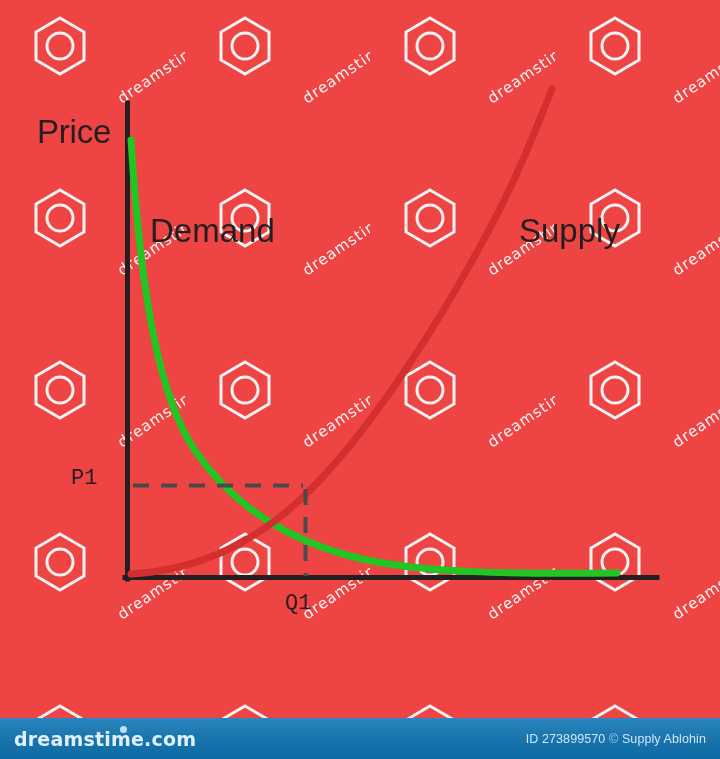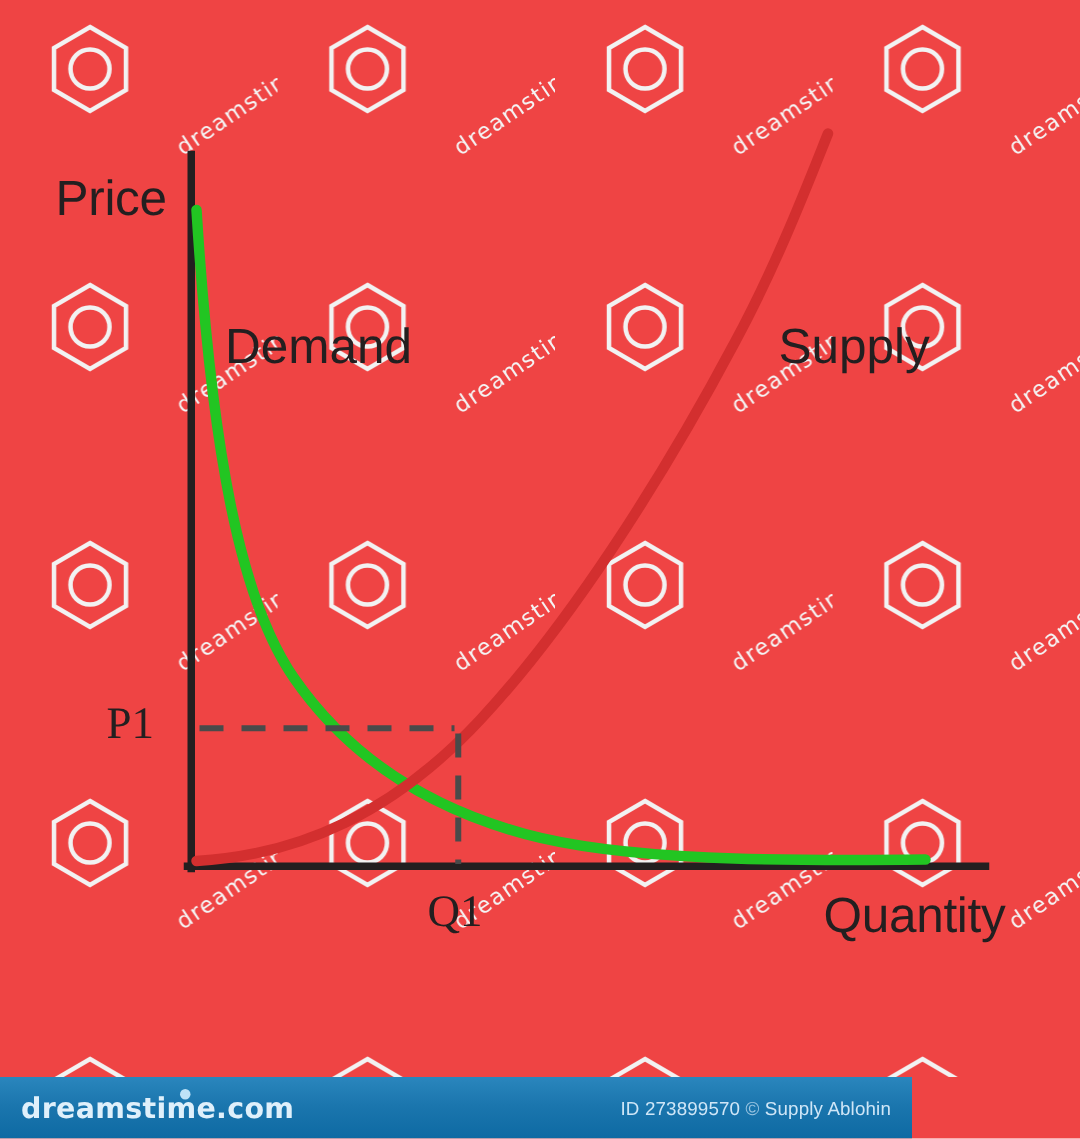--- a/index.html
+++ b/index.html
@@ -45,22 +45,22 @@
     color: #231f20;
     font-size: 33px;
     font-family: "Liberation Sans", sans-serif;
     white-space: nowrap;
     letter-spacing: -0.2px;
   }
 
   .tick-label {
     position: absolute;
     color: #231f20;
-    font-size: 30px;
-    font-family: Liberation Serif, serif;
+    font-size: 22px;
+    font-family: Liberation Mono, monospace;
     white-space: nowrap;
   }
 
   .curve-label {
     position: absolute;
     color: #231f20;
     font-size: 33px;
     font-family: "Liberation Sans", sans-serif;
     white-space: nowrap;
   }
@@ -71,21 +71,21 @@
   #label-supply  { left: 519px; top: 212px; }
   #label-equilibrium { left: 345px; top: 458px; }
   #label-p1      { left: 71px;  top: 466px; }
   #label-q1      { left: 285px; top: 591px; }
 
   
   #footer {
     position: absolute;
     left: 0;
     top: 718px;
-    width: 608px;
+    width: 720px;
     height: 41px;
     background: linear-gradient(180deg, #2a86bd 0%, #1b76ae 45%, #0e6aa3 100%);
     display: flex;
     align-items: center;
     justify-content: space-between;
     box-sizing: border-box;
     padding: 0 14px;
   }
   #dreamstime-logo {
     color: #dff0fb;
@@ -146,21 +146,20 @@
              C 200,570 262,542 320,480
              C 378,418 440,322 490,228
              C 518,176 538,124 552,89"></path>
 
     <line x1="133" y1="485.5" x2="303" y2="485.5" stroke="#4a4a4a" stroke-width="4" stroke-dasharray="16 12"></line>
     <line x1="305.5" y1="489" x2="305.5" y2="576" stroke="#4a4a4a" stroke-width="4" stroke-dasharray="16 12"></line>
   </svg>
 
   <div class="axis-label" id="label-price">Price</div>
 
-  <div class="axis-label" id="label-quantity">Quantity</div>
 
   <div class="curve-label" id="label-supply">Supply</div>
 
   <div class="curve-label" id="label-demand">Demand</div>
 
 
   <div class="tick-label" id="label-p1">P1</div>
 
   <div class="tick-label" id="label-q1">Q1</div>
 

